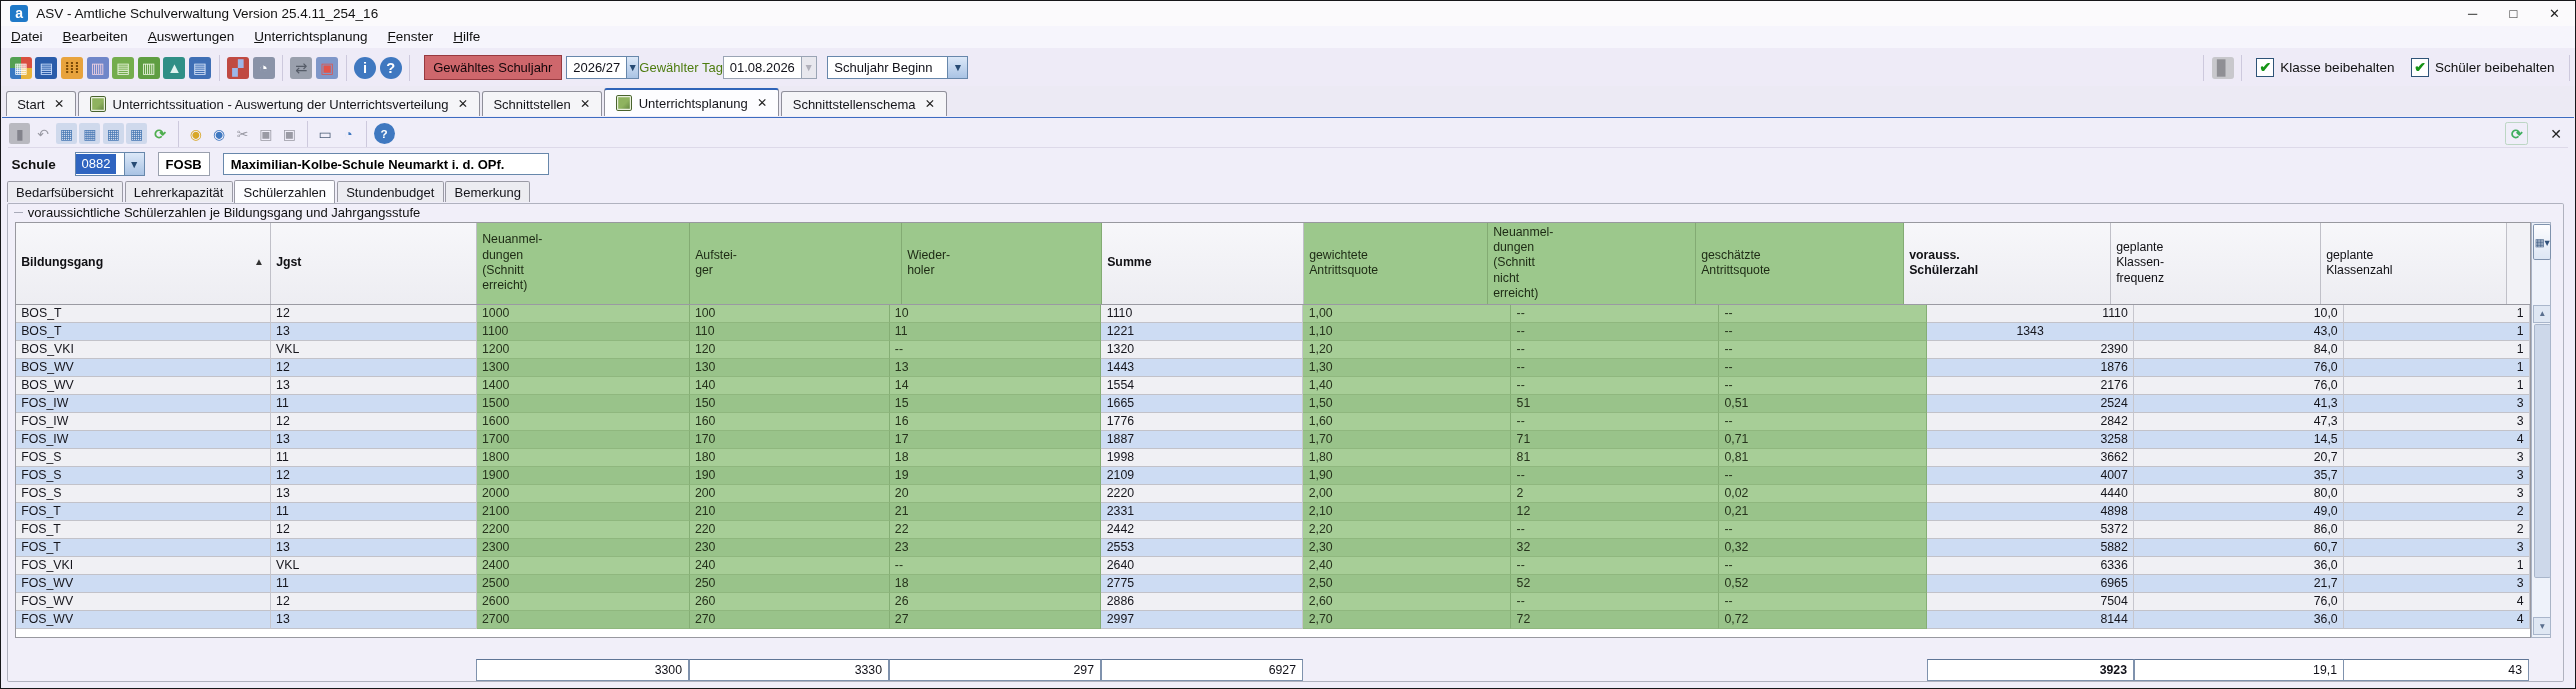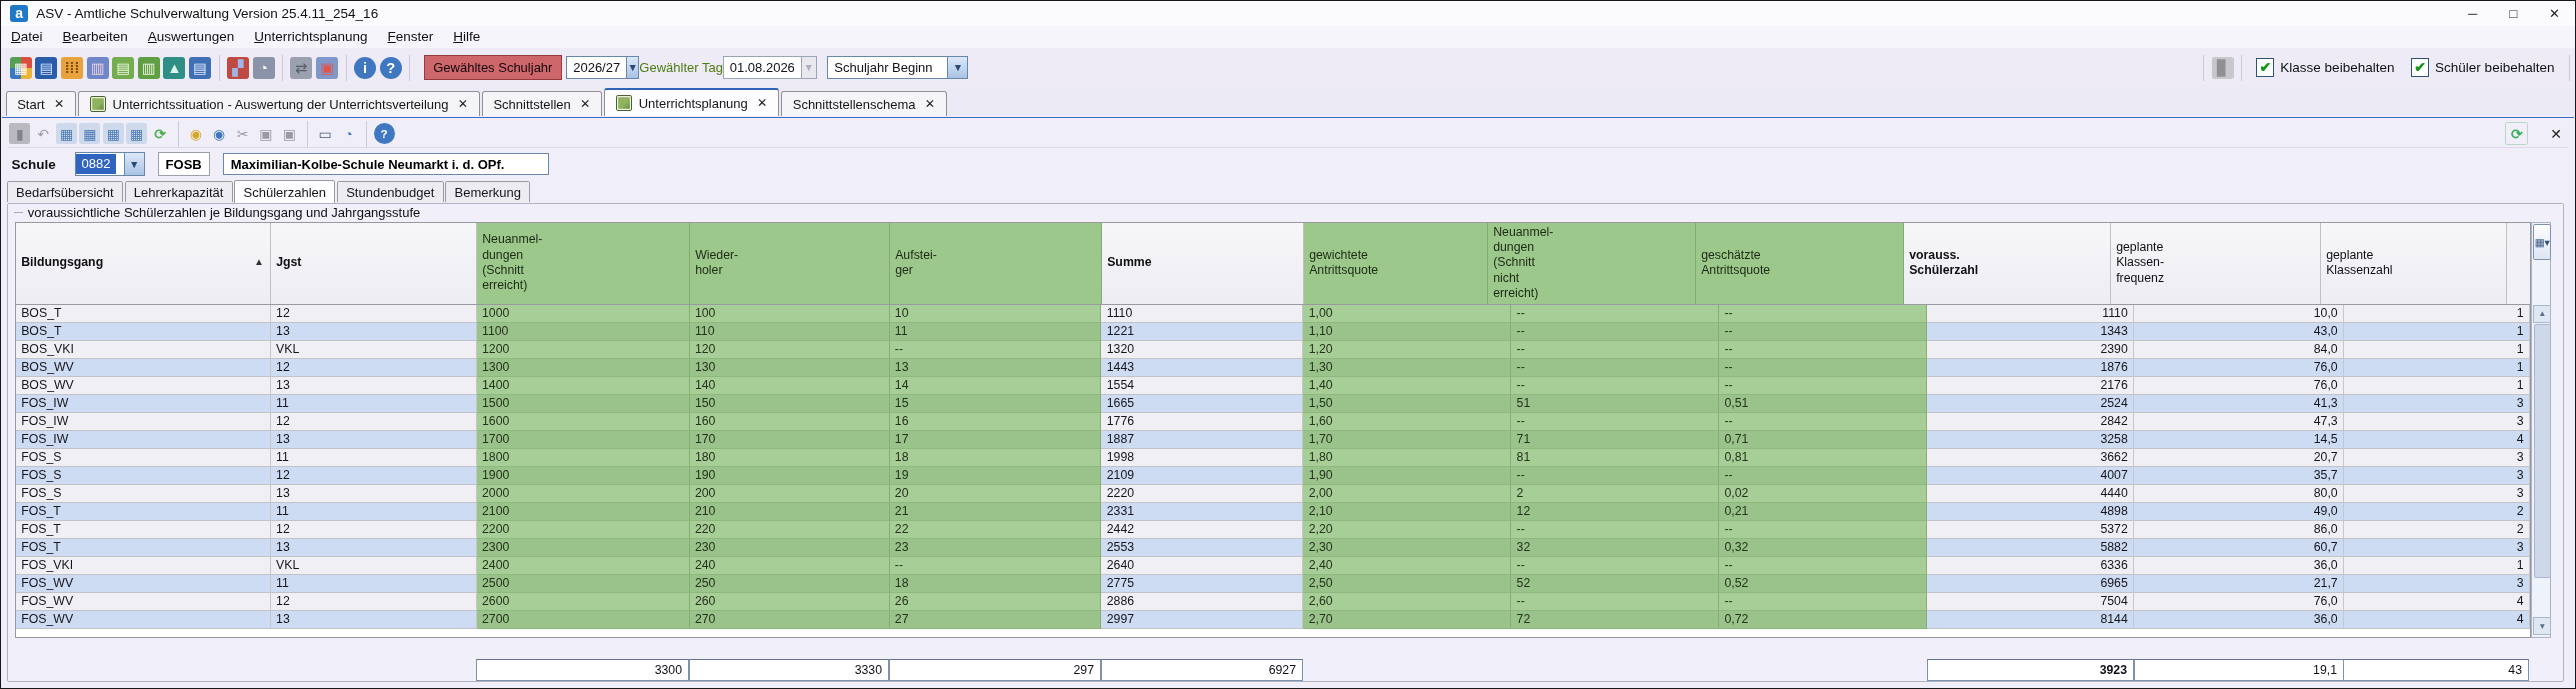--- a/index.html
+++ b/index.html
@@ -247,27 +247,27 @@
             </div>
             <div class="hcell plain bold" style="width: 206px;">
               <span>Jgst</span>
             </div>
             <div class="hcell green" style="width: 213px;">
               <span>Neuanmel-
 dungen
 (Schnitt
 erreicht)</span>
             </div>
+            <div class="hcell green" style="width: 212px;">
+              <span>Aufstei-
+ger</span>
+            </div>
             <div class="hcell green" style="width: 200px;">
               <span>Wieder-
 holer</span>
-            </div>
-            <div class="hcell green" style="width: 212px;">
-              <span>Aufstei-
-ger</span>
             </div>
             <div class="hcell plain bold" style="width: 202px;">
               <span>Summe</span>
             </div>
             <div class="hcell green" style="width: 184px;">
               <span>gewichtete
 Antrittsquote</span>
             </div>
             <div class="hcell green" style="width: 208px;">
               <span>Neuanmel-
@@ -312,21 +312,21 @@
             <div class="trow blue">
               <div class="cell plain" style="width: 255px;">BOS_T</div>
               <div class="cell plain" style="width: 206px;">13</div>
               <div class="cell green" style="width: 213px;">1100</div>
               <div class="cell green" style="width: 200px;">110</div>
               <div class="cell green" style="width: 212px;">11</div>
               <div class="cell plain" style="width: 202px;">1221</div>
               <div class="cell green" style="width: 208px;">1,10</div>
               <div class="cell green" style="width: 208px;">--</div>
               <div class="cell green" style="width: 208px;">--</div>
-              <div class="cell plain right" style="width: 207px;">1343</div>
+              <div class="cell plain right" style="width: 207px; text-align: center;">1343</div>
               <div class="cell plain right" style="width: 210px;">43,0</div>
               <div class="cell plain right" style="width: 186px;">1</div>
             </div>
             <div class="trow lite">
               <div class="cell plain" style="width: 255px;">BOS_VKI</div>
               <div class="cell plain" style="width: 206px;">VKL</div>
               <div class="cell green" style="width: 213px;">1200</div>
               <div class="cell green" style="width: 200px;">120</div>
               <div class="cell green" style="width: 212px;">--</div>
               <div class="cell plain" style="width: 202px;">1320</div>

